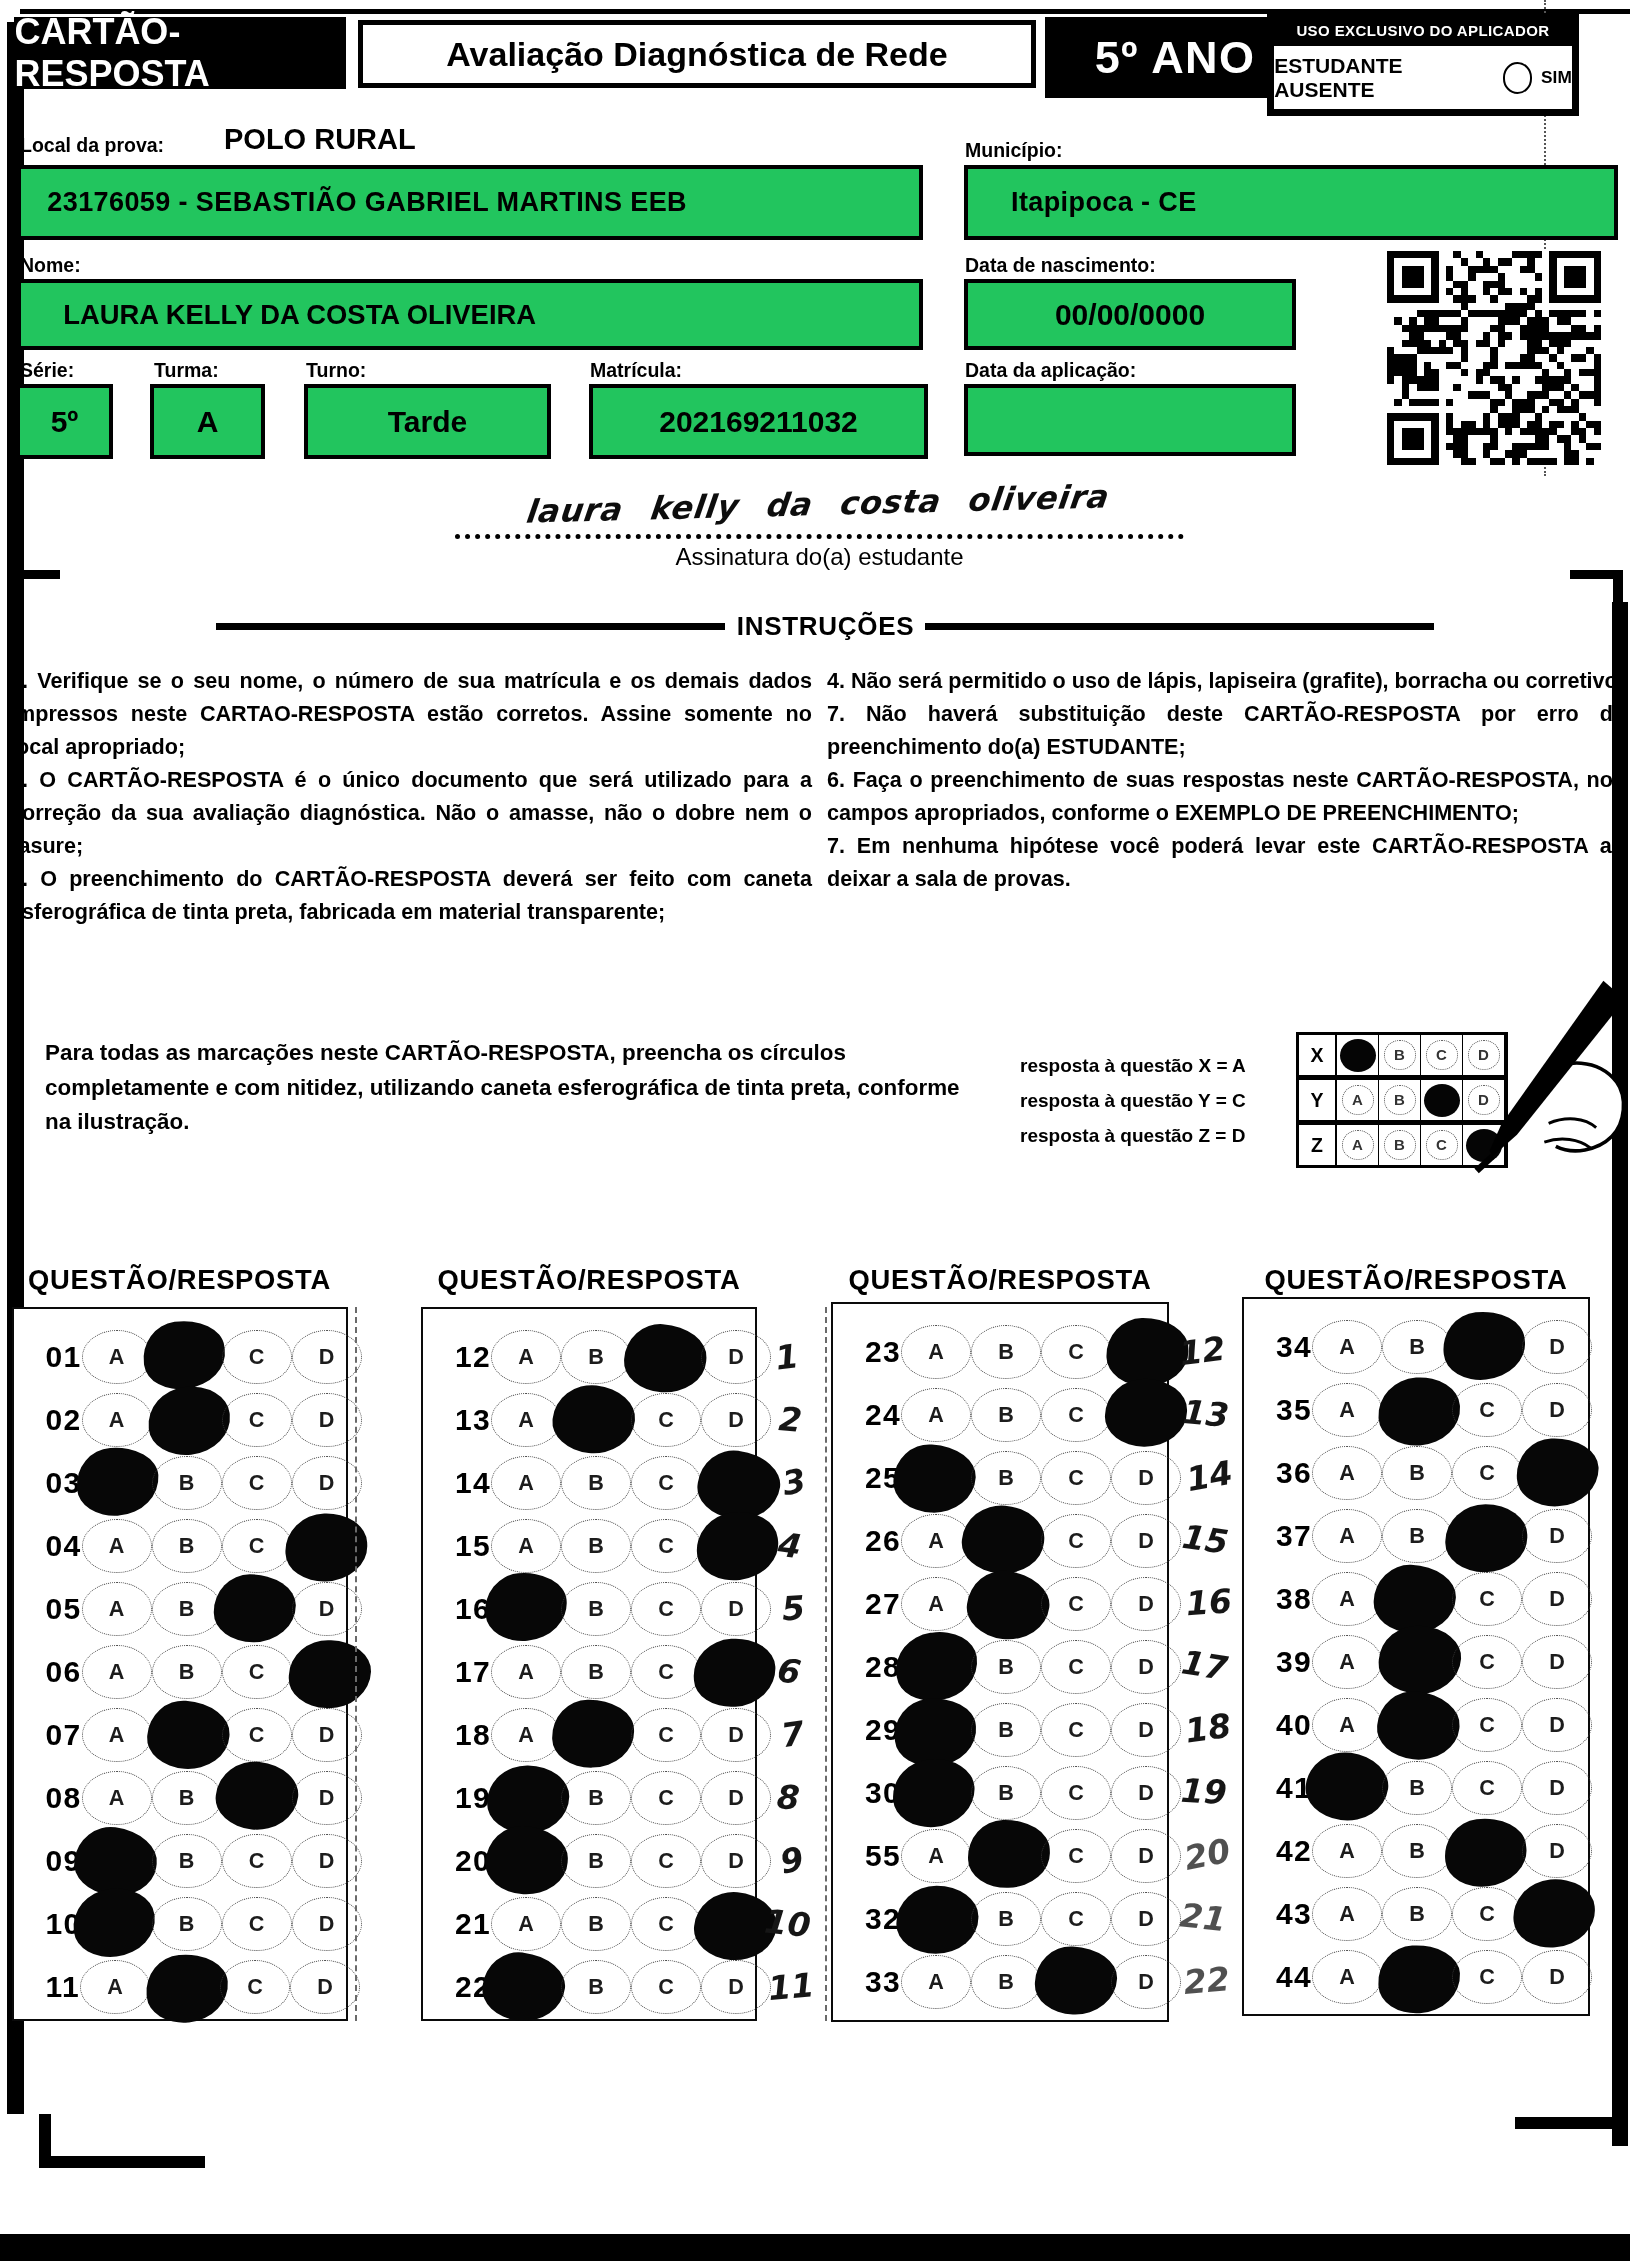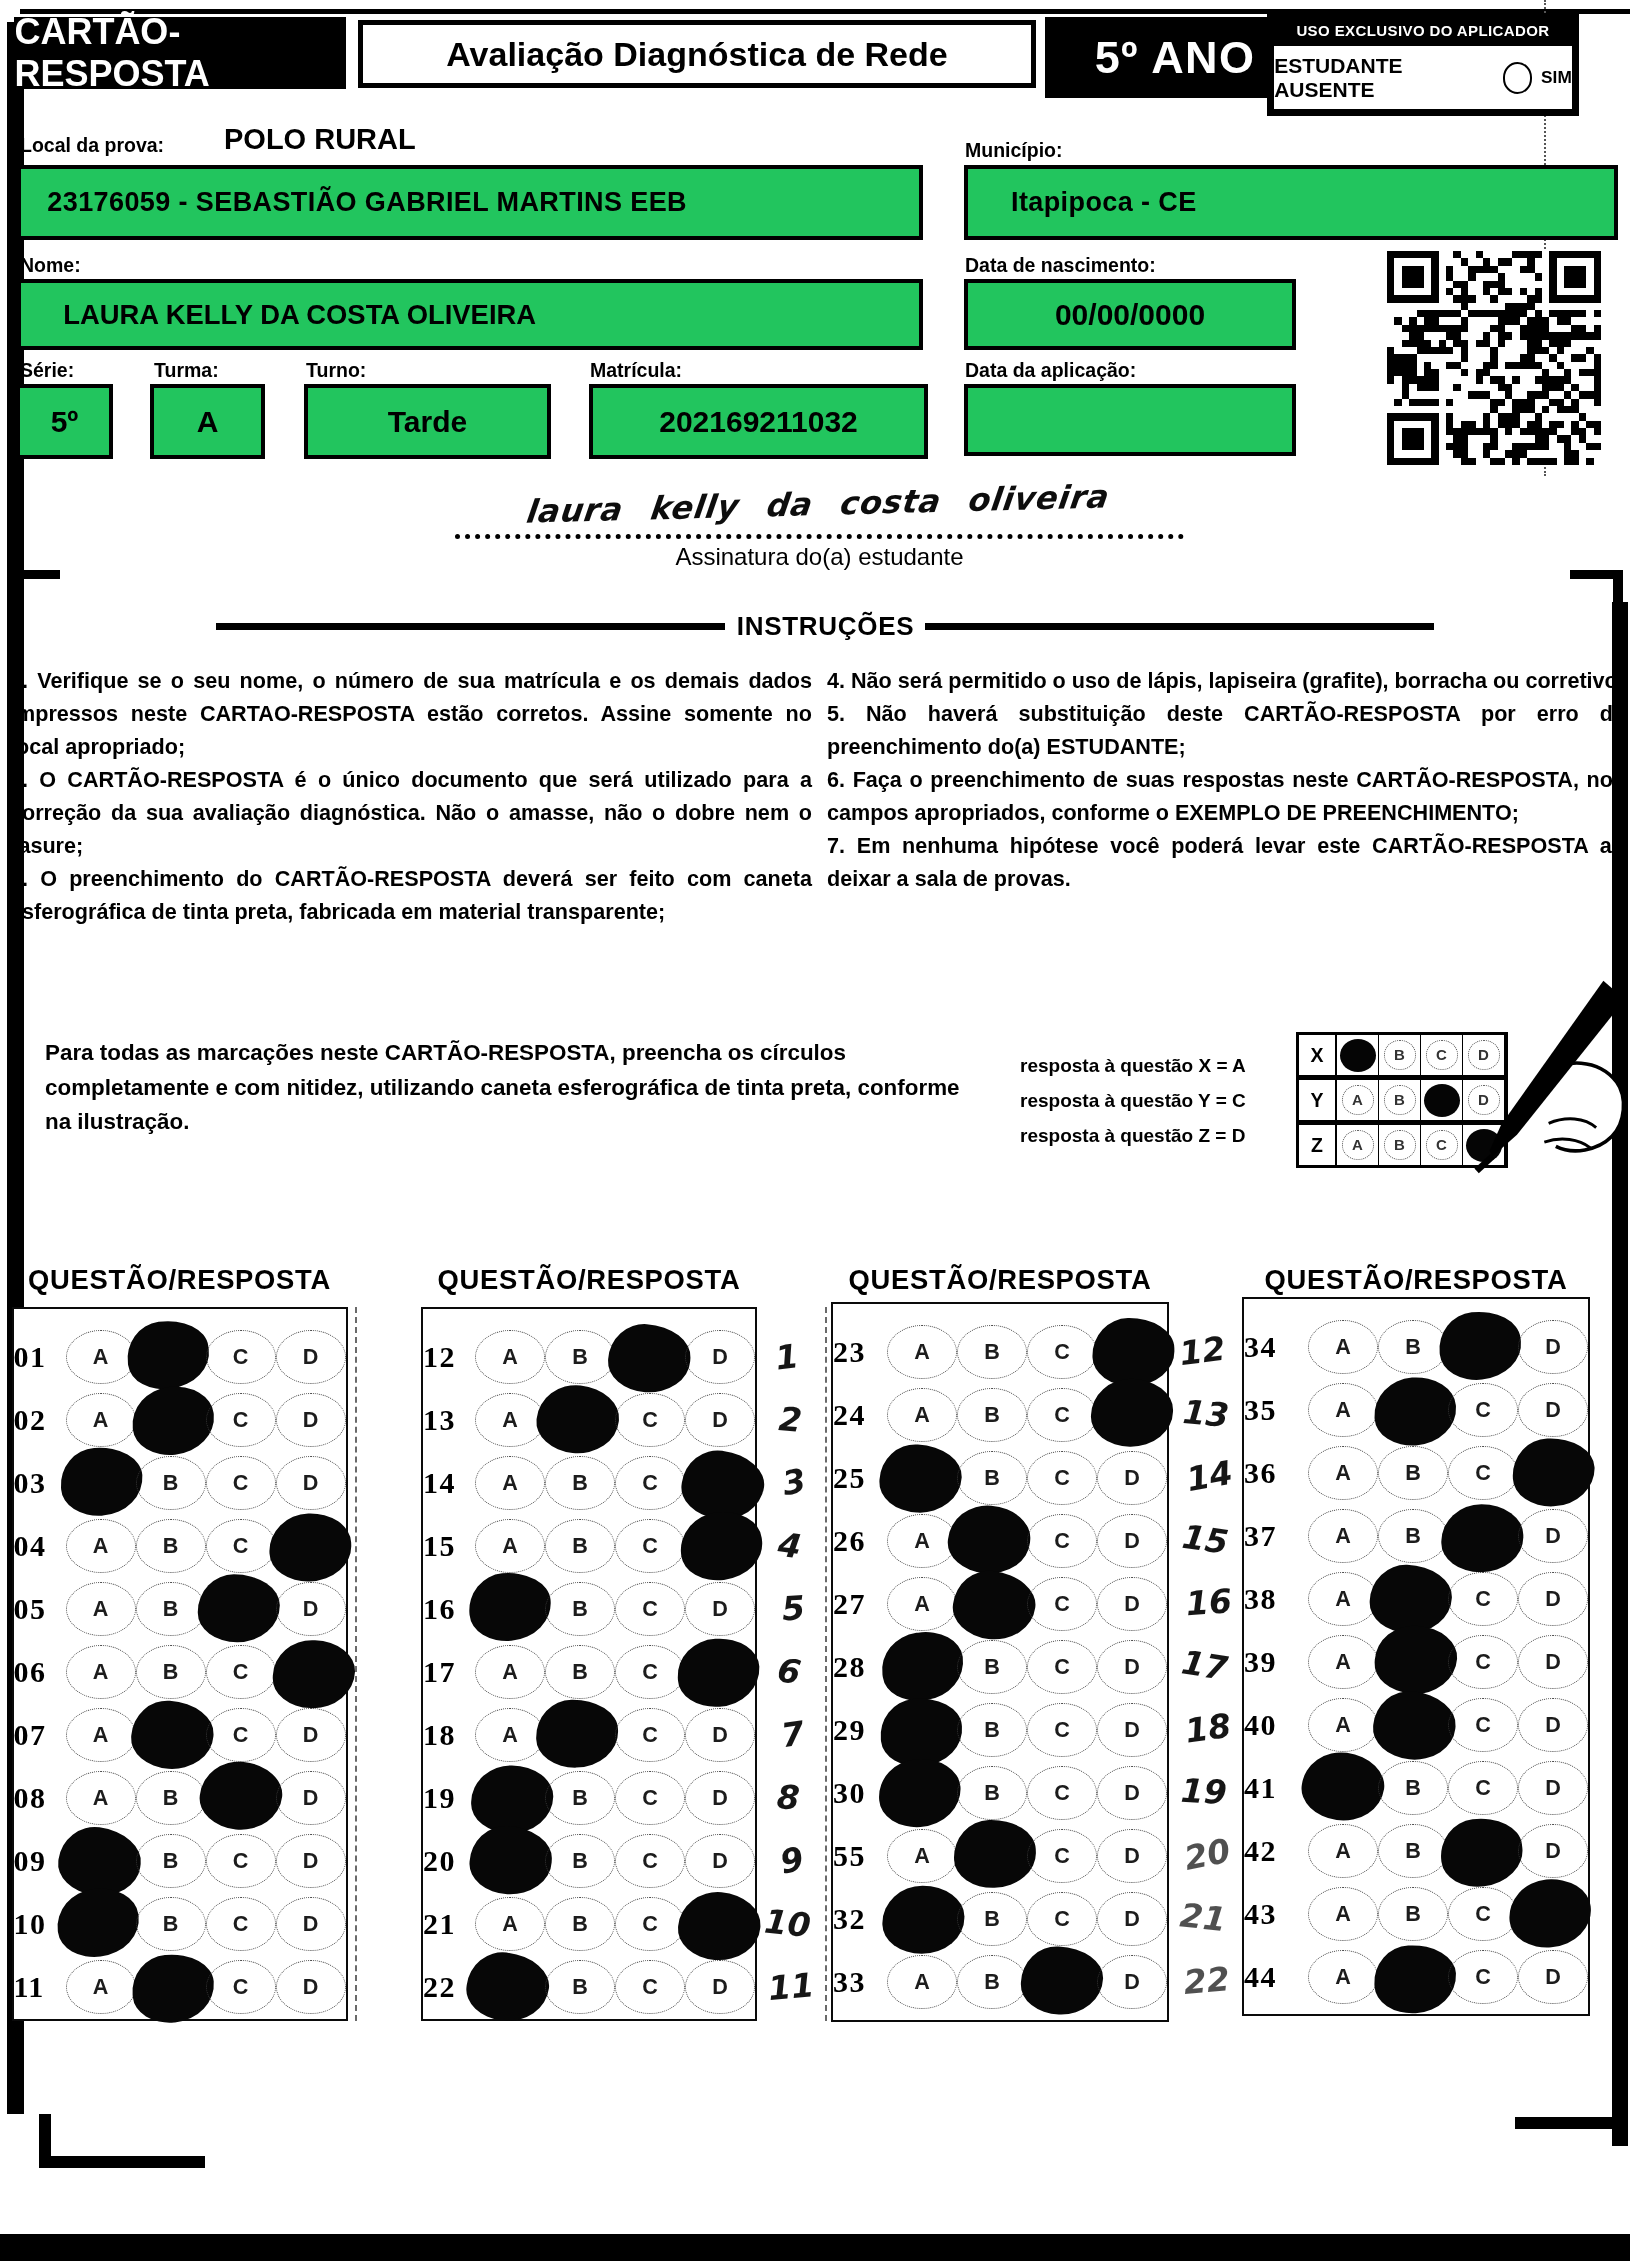--- a/index.html
+++ b/index.html
@@ -10,21 +10,21 @@
   .wtxt{color:#fff;}
   .ctr{display:flex;align-items:center;justify-content:center;}
   .lft{display:flex;align-items:center;justify-content:flex-start;}
   .lbl{font-size:19.5px;font-weight:700;}
   .val{font-size:27px;font-weight:700;letter-spacing:0.4px;}
   .fbox{border:4.3px solid #000;box-sizing:border-box;background:#22c55e;}
   .instr p{margin:0;font-size:21.6px;font-weight:700;line-height:1.53;text-align:justify;}
   .qhead{font-size:27.4px;font-weight:700;text-align:center;letter-spacing:0.7px;}
   .abox{border:2.2px solid #0a0a0a;box-sizing:border-box;padding-top:16px;background:#fff;}
   .arow{display:flex;align-items:center;height:63px;}
-  .qnum{width:85px;font-size:30px;font-weight:700;letter-spacing:1.4px;box-sizing:content-box;font-family:Liberation Serif, serif;}
+  .qnum{width:85px;padding-left:32px;font-size:30px;font-weight:700;letter-spacing:1.4px;box-sizing:content-box;}
   .cell{flex:1;display:flex;align-items:center;justify-content:center;position:relative;height:63px;}
   .bub{width:68px;height:52px;border:1.4px dotted #3c3c3c;border-radius:50%;
        display:flex;align-items:center;justify-content:center;font-size:21.6px;font-weight:700;color:#1c1c1c;}
   .blob{position:absolute;width:82px;height:68px;background:#070707;
         border-radius:46% 54% 52% 48% / 55% 45% 57% 43%;}
   .tally{height:63px;display:flex;align-items:center;justify-content:center;
          font-family:"DejaVu Sans",sans-serif;font-style:italic;font-weight:700;font-size:33px;color:#161616;}
   .dashv{border-left:2.2px dashed #6a6a6a;width:0;}
   .legend p{margin:0;font-size:19px;font-weight:700;line-height:35px;}
   .exrow{display:flex;}
@@ -566,21 +566,21 @@
   </div>
   <div class="abs blk" style="left:925px;top:623px;width:509px;height:6.5px;"></div>
 
   <div class="abs instr" style="left:10px;top:664px;width:802px;">
       <p>1. Verifique se o seu nome, o número de sua matrícula e os demais dados impressos neste CARTAO-RESPOSTA estão corretos. Assine somente no local apropriado;</p>
       <p>2. O CARTÃO-RESPOSTA é o único documento que será utilizado para a correção da sua avaliação diagnóstica. Não o amasse, não o dobre nem o rasure;</p>
       <p>3. O preenchimento do CARTÃO-RESPOSTA deverá ser feito com caneta esferográfica de tinta preta, fabricada em material transparente;</p>
     </div>
   <div class="abs instr" style="left:827px;top:664px;width:798px;">
       <p>4. Não será permitido o uso de lápis, lapiseira (grafite), borracha ou corretivo;</p>
-      <p>5. Não haverá substituição deste CARTÃO-RESPOSTA por erro de preenchimento do(a) ESTUDANTE;</p>
+      <p>7. Não haverá substituição deste CARTÃO-RESPOSTA por erro de preenchimento do(a) ESTUDANTE;</p>
       <p>6. Faça o preenchimento de suas respostas neste CARTÃO-RESPOSTA, nos campos apropriados, conforme o EXEMPLO DE PREENCHIMENTO;</p>
       <p>7. Em nenhuma hipótese você poderá levar este CARTÃO-RESPOSTA ao deixar a sala de provas.</p>
     </div>
 
   <div class="abs" style="left:45px;top:1036px;width:926px;font-size:22.4px;font-weight:700;line-height:1.55;">Para todas as marcações neste CARTÃO-RESPOSTA, preencha os círculos completamente e com nitidez, utilizando caneta esferográfica de tinta preta, conforme na ilustração.</div>
   <div class="abs legend" style="left:1020px;top:1048px;width:274px;">
       <p>resposta à questão X = A</p>
       <p>resposta à questão Y = C</p>
       <p>resposta à questão Z = D</p>
     </div>

